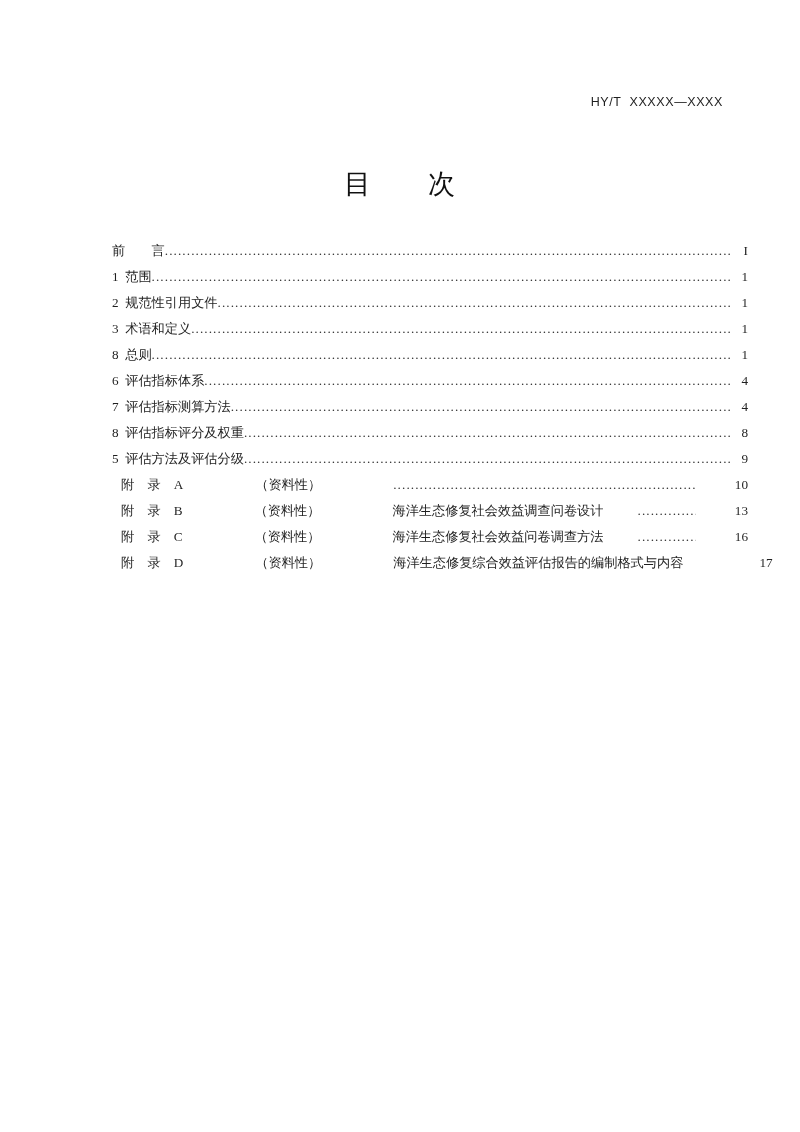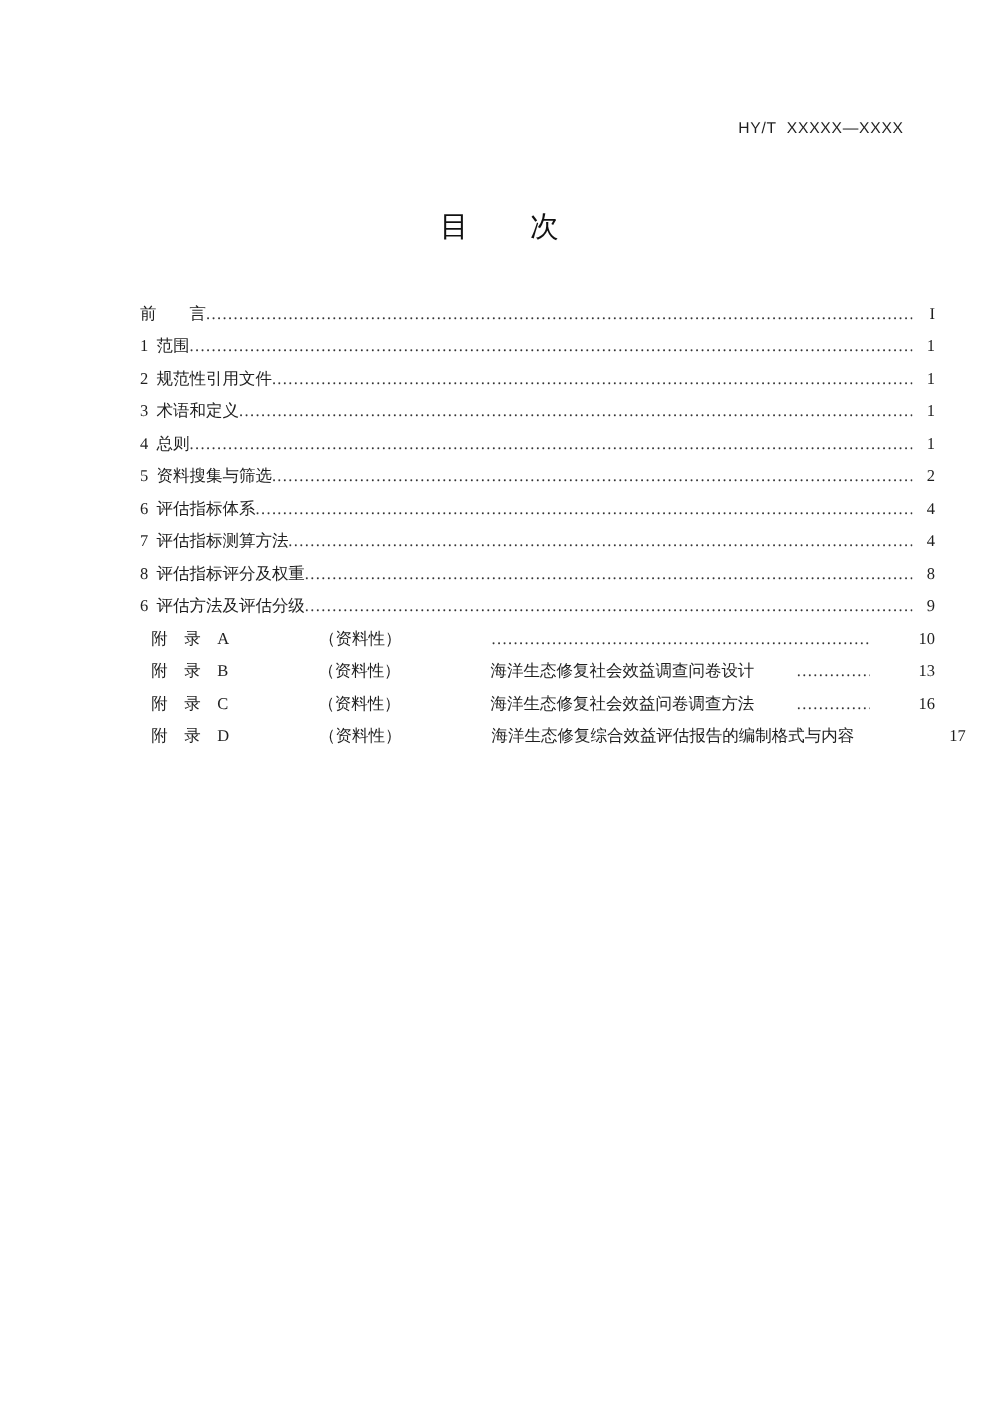--- a/index.html
+++ b/index.html
@@ -38,21 +38,21 @@
   }
 
   
   .toc-title {
     position: absolute;
     top: 166px;
     left: 0;
     width: 800px;
     text-align: center;
     font-family: "DejaVu Serif", "Liberation Serif", serif;
-    font-size: 23px;
+    font-size: 27px;
     font-weight: 400;
     letter-spacing: 1px;
     color: #111111;
     white-space: pre;
   }
 
   
   .toc {
     position: absolute;
     top: 238px;
@@ -154,51 +154,46 @@
       <span class="toc-page">1</span>
     </div>
 
     <div class="toc-row">
       <span class="toc-label">3  术语和定义</span>
       <span class="leader"></span>
       <span class="toc-page">1</span>
     </div>
 
     <div class="toc-row">
-      <span class="toc-label">4  总则</span>
-      <span class="leader"></span>
-      <span class="toc-page">1</span>
-    </div>
-
-    <div class="toc-row">
-      <span class="toc-label">5  资料搜集与筛选</span>
-      <span class="leader"></span>
-      <span class="toc-page">2</span>
-    </div>
+      <span class="toc-label">8  总则</span>
+      <span class="leader"></span>
+      <span class="toc-page">1</span>
+    </div>
+
 
     <div class="toc-row">
       <span class="toc-label">6  评估指标体系</span>
       <span class="leader"></span>
       <span class="toc-page">4</span>
     </div>
 
     <div class="toc-row">
       <span class="toc-label">7  评估指标测算方法</span>
       <span class="leader"></span>
       <span class="toc-page">4</span>
     </div>
 
     <div class="toc-row">
       <span class="toc-label">8  评估指标评分及权重</span>
       <span class="leader"></span>
       <span class="toc-page">8</span>
     </div>
 
     <div class="toc-row">
-      <span class="toc-label">6  评估方法及评估分级</span>
+      <span class="toc-label">5  评估方法及评估分级</span>
       <span class="leader"></span>
       <span class="toc-page">9</span>
     </div>
 
     <div class="toc-row appendix">
       <span class="toc-appendix-name">附　录　A</span>
       <span class="gap-sm"></span>
       <span class="toc-kind">（资料性）</span>
       <span class="gap-sm"></span>
       <span class="leader"></span>

